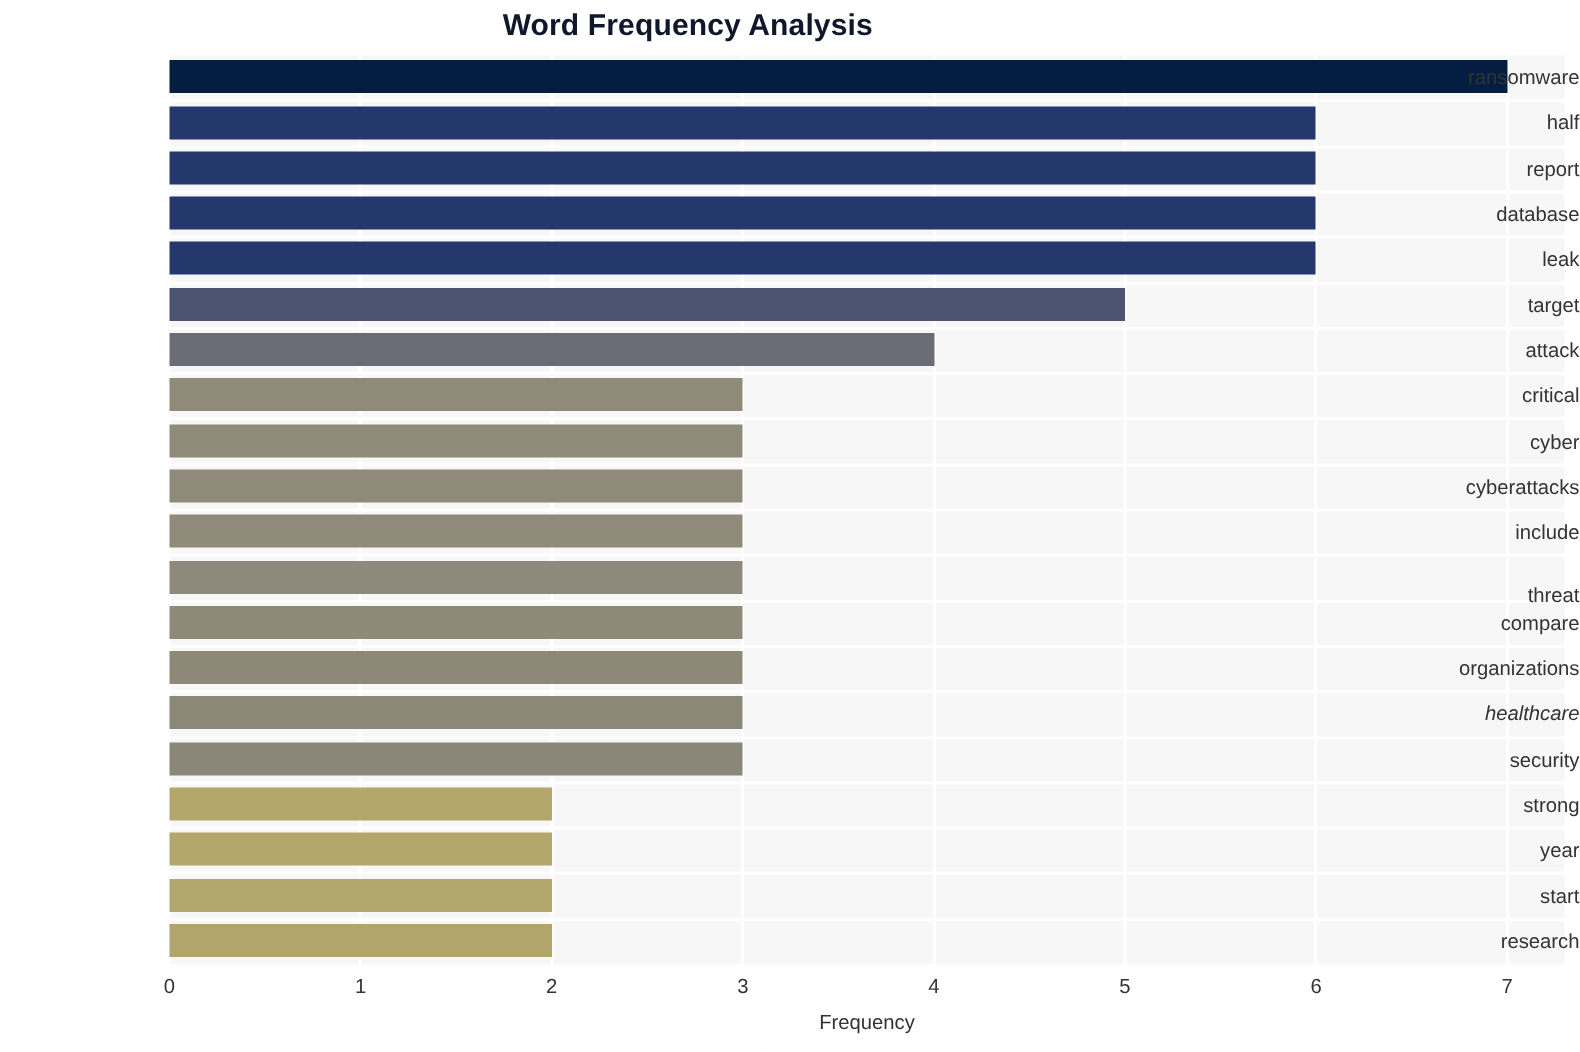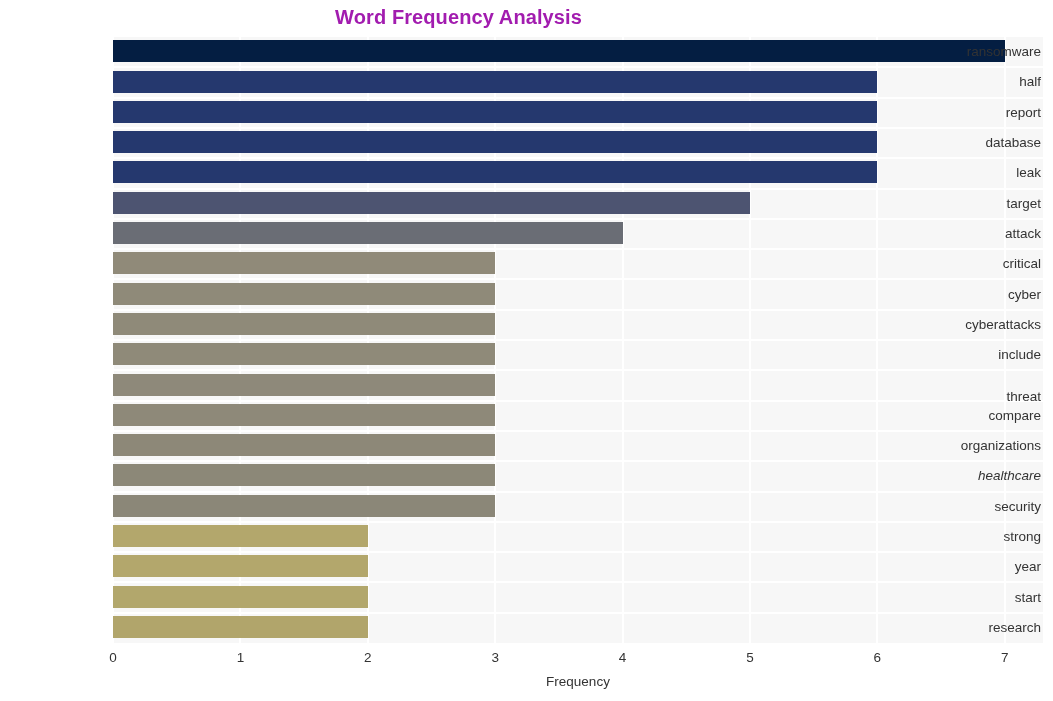--- a/index.html
+++ b/index.html
@@ -20,21 +20,21 @@
     background: #ffffff;
   }
   #chart-title {
     position: absolute;
     left: 0;
     top: 6px;
     width: 917px;
     text-align: center;
     font-size: 20px;
     font-weight: bold;
-    color: #a21caf;
+    color: #0f172a;
     letter-spacing: 0.1px;
   }
   
   #plot-area {
     position: absolute;
     left: 113px;
     top: 37px;
     width: 930px;
     height: 606px;
     background: #f7f7f7;
@@ -61,21 +61,21 @@
   }
   .bar {
     position: absolute;
     left: 0;
     top: 3.3px;
     height: 22px;
   }
   
   .ytick {
     position: absolute;
-    right: 12px;
+    right: 0;
     width: 105px;
     text-align: right;
     font-size: 13.5px;
     color: #333333;
     white-space: nowrap;
   }
   
   .xtick {
     position: absolute;
     top: 650px;

